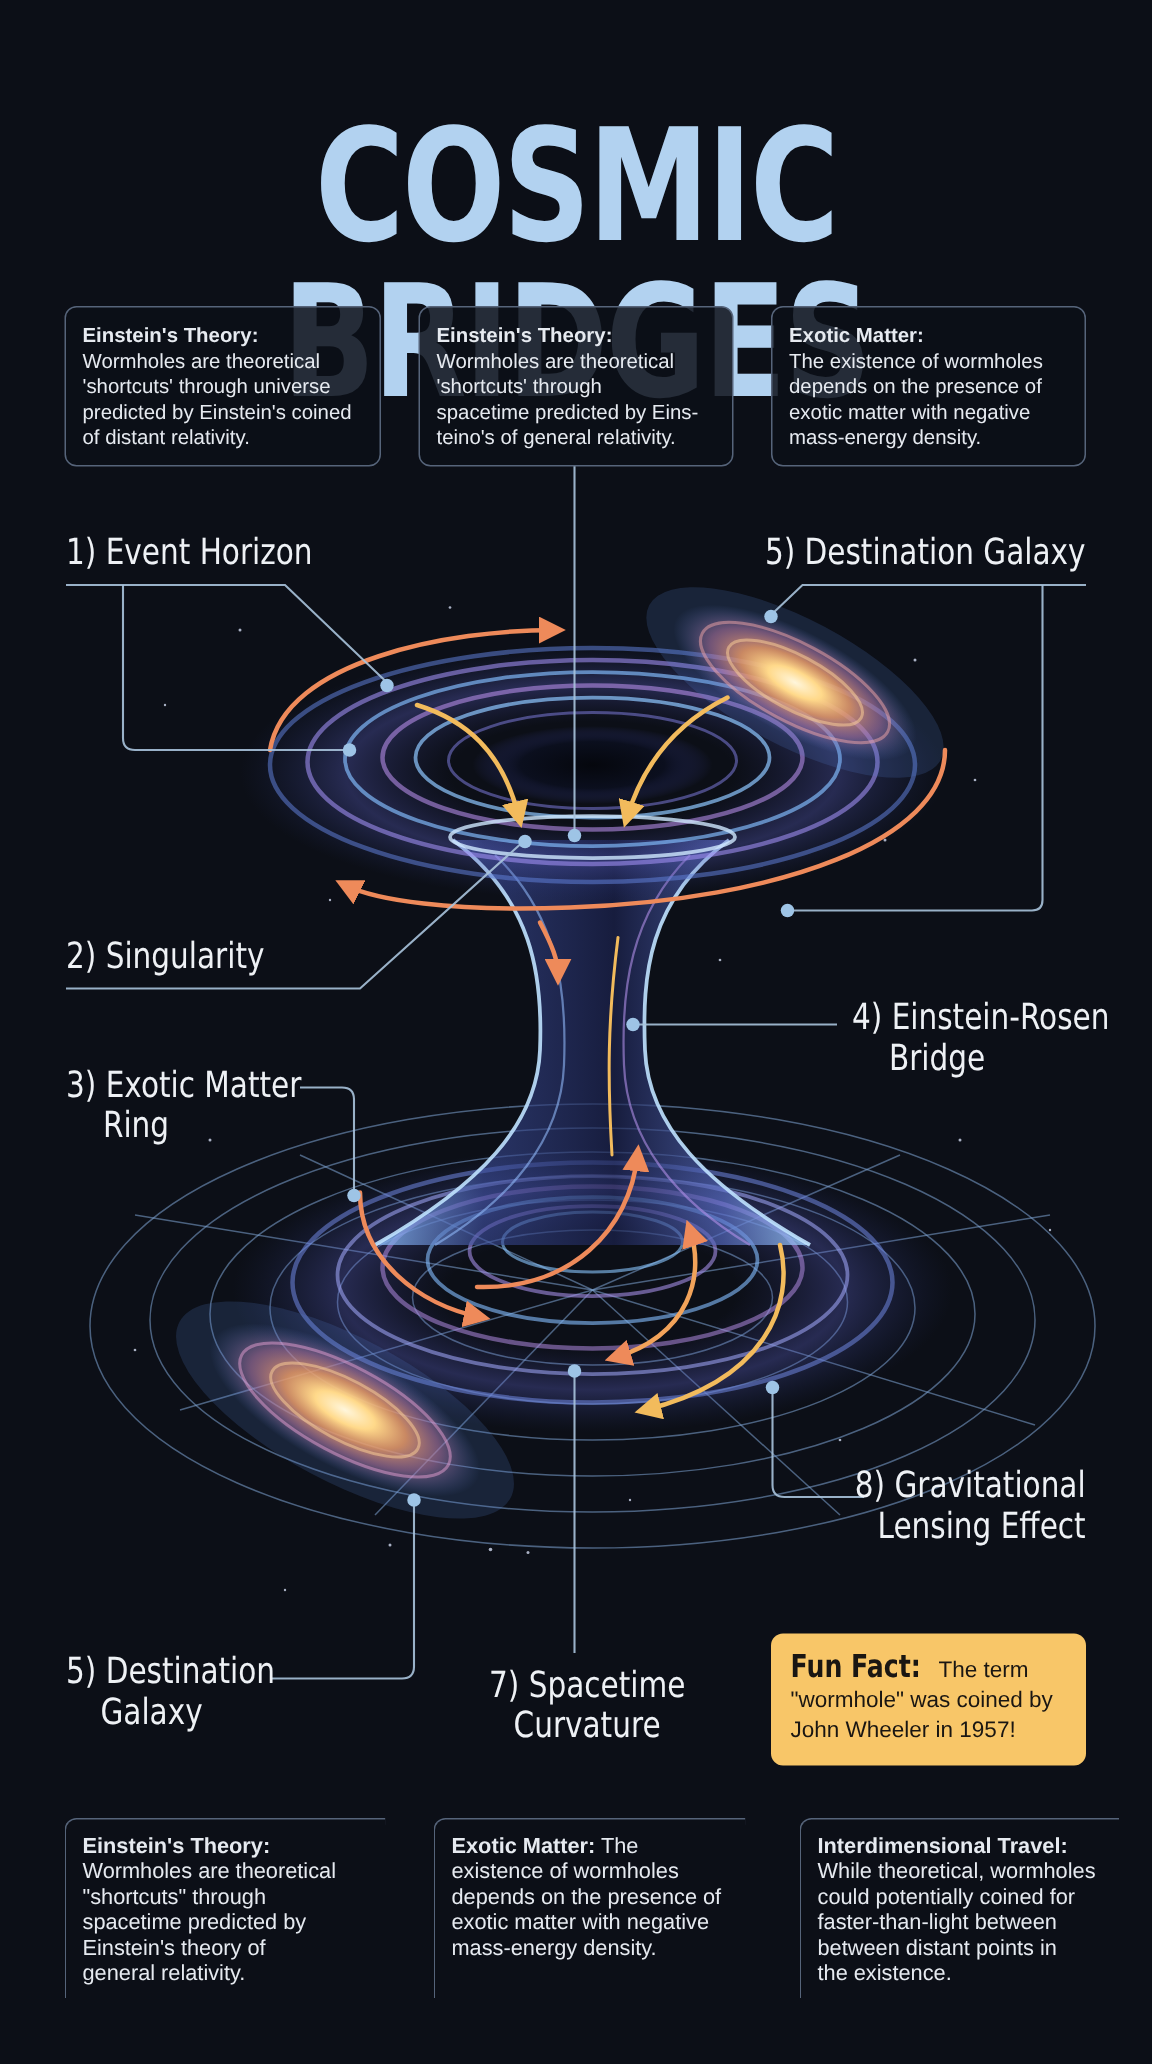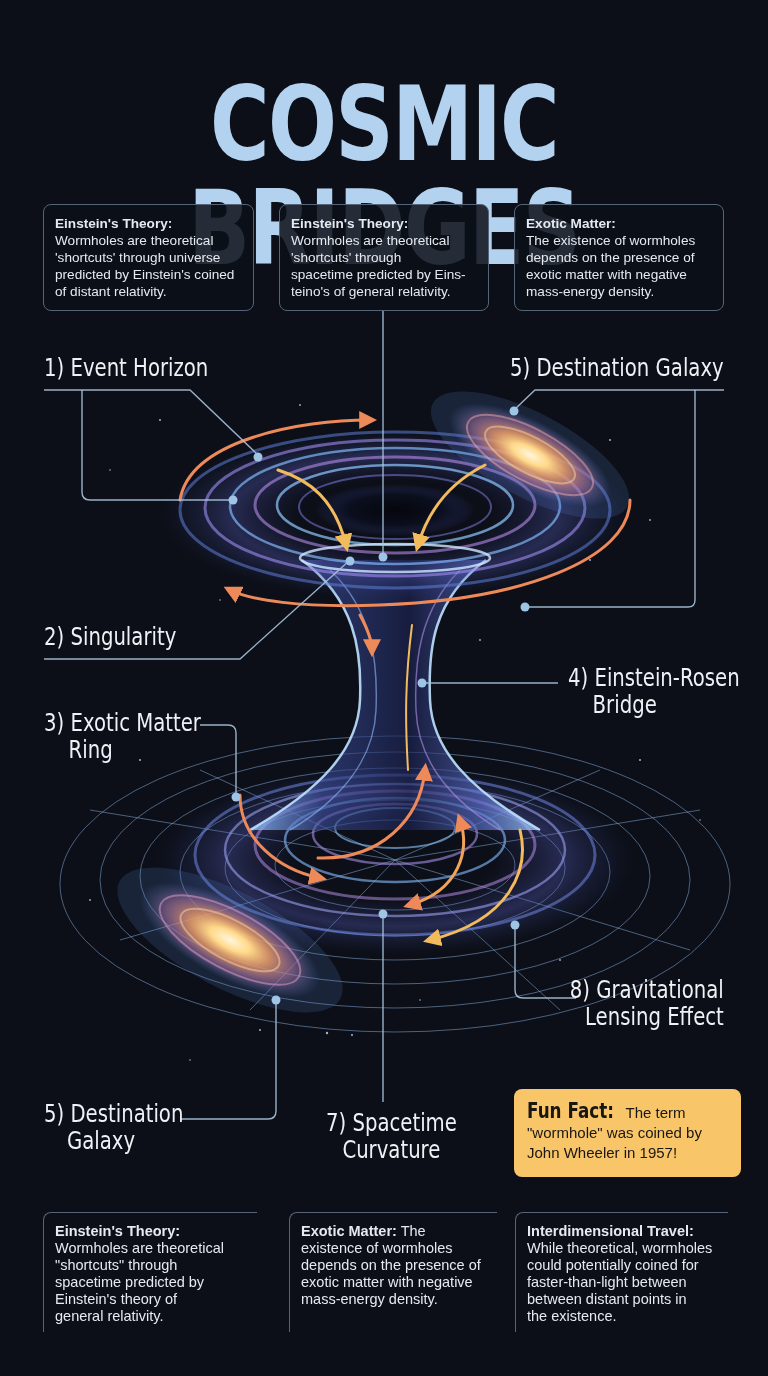--- a/index.html
+++ b/index.html
@@ -30,21 +30,21 @@
 
   .label {
     position: absolute; font-family: "DejaVu Sans", sans-serif;
     font-size: 24px; line-height: 27px; color: #eef1f5;
     transform: scaleX(0.82); white-space: nowrap;
   }
   .label.left { transform-origin: left center; }
   .label.right { transform-origin: right center; text-align: right; }
 
   .fun-fact {
-    position: absolute; left: 514px; top: 1089px; width: 227px; height: 88px;
+    position: absolute; left: 514px; top: 1089px; width: 210px; height: 88px;
     background: #f8c668; border-radius: 8px; padding: 12px 10px 0 13px;
     color: #1a1612; font-size: 15px; line-height: 20px;
   }
   .fun-fact .ff-h {
     font-family: "DejaVu Sans", sans-serif; font-weight: bold; font-size: 21px;
     display: inline-block; transform: scaleX(0.8); transform-origin: left center;
     margin-right: -14px;
   }
 
   svg.art { position: absolute; left: 0; top: 0; }
@@ -288,20 +288,20 @@
 </div>
 <div class="bottom-box" style="left:289px; width:208px;">
   <div>
     <span class="h">Exotic Matter:</span><span> The</span>
   </div>
   <div>existence of wormholes</div>
   <div>depends on the presence of</div>
   <div>exotic matter with negative</div>
   <div>mass-energy density.</div>
 </div>
-<div class="bottom-box" style="left:515px; width:213px;">
+<div class="bottom-box" style="left:533px; width:213px;">
   <div class="h">Interdimensional Travel:</div>
   <div>While theoretical, wormholes</div>
   <div>could potentially coined for</div>
   <div>faster-than-light between</div>
   <div>between distant points in</div>
   <div>the existence.</div>
 </div>
 
 </body></html>

